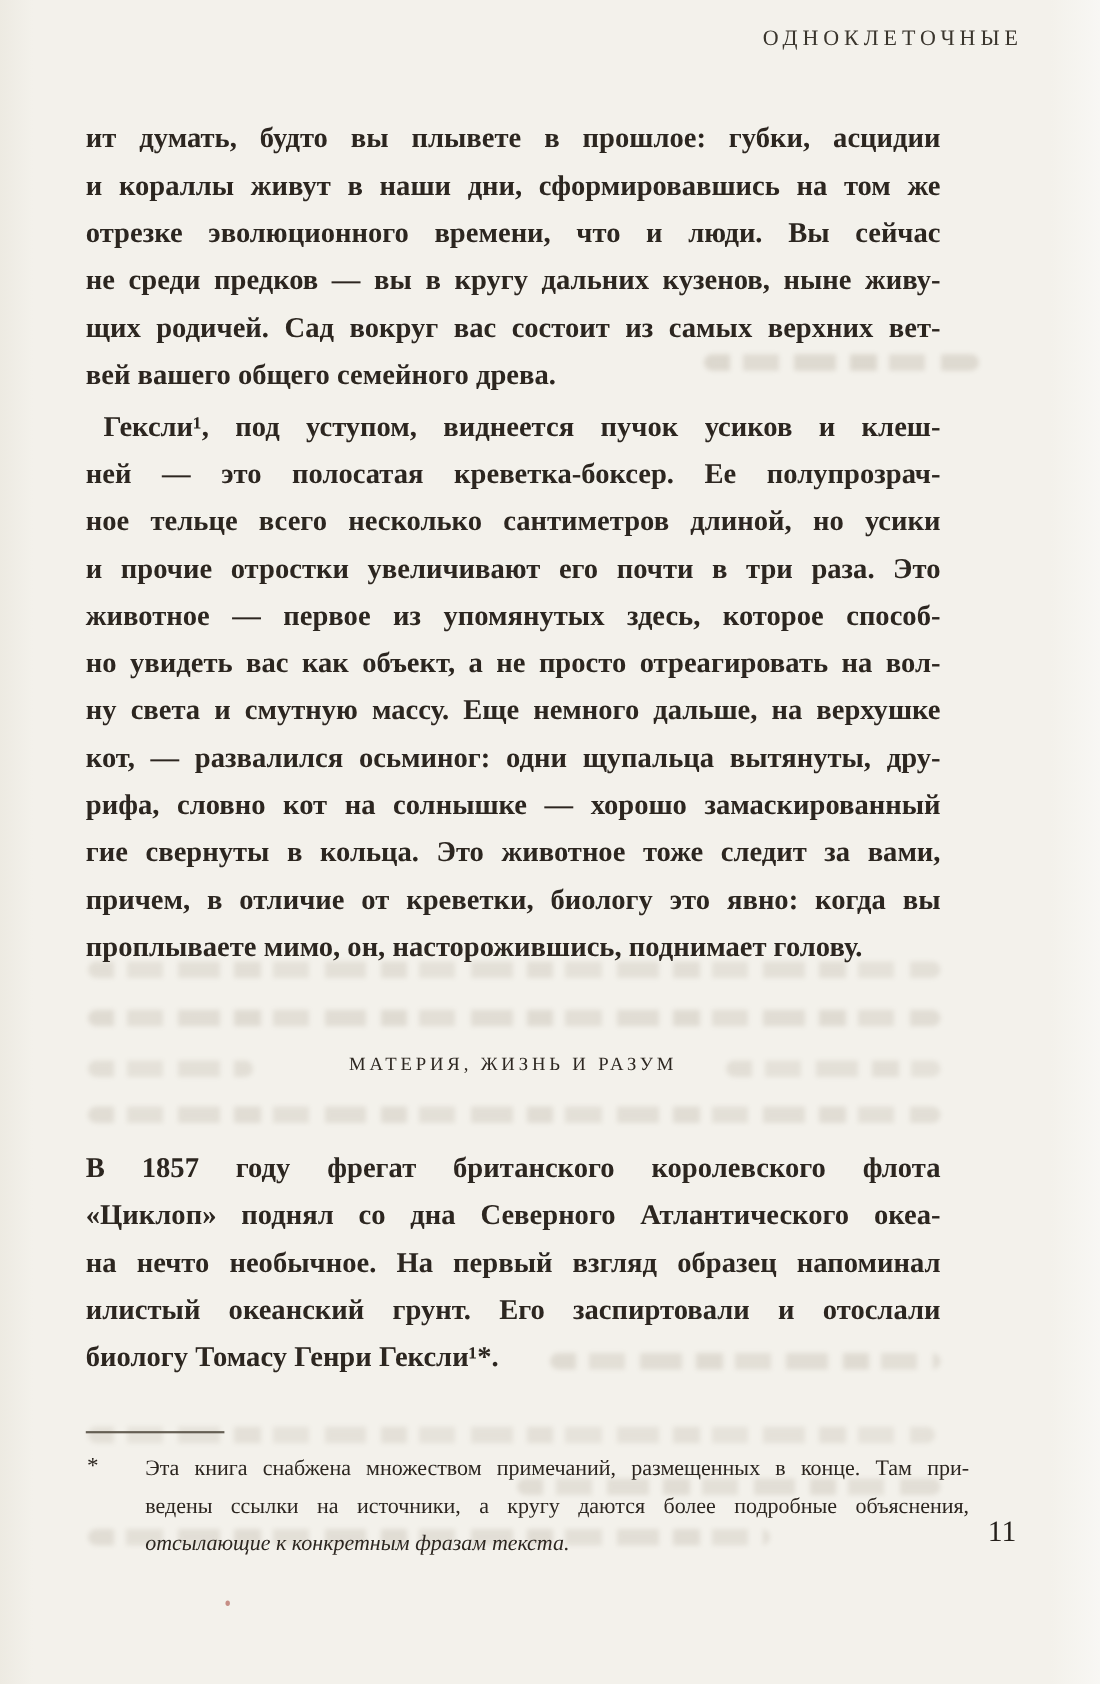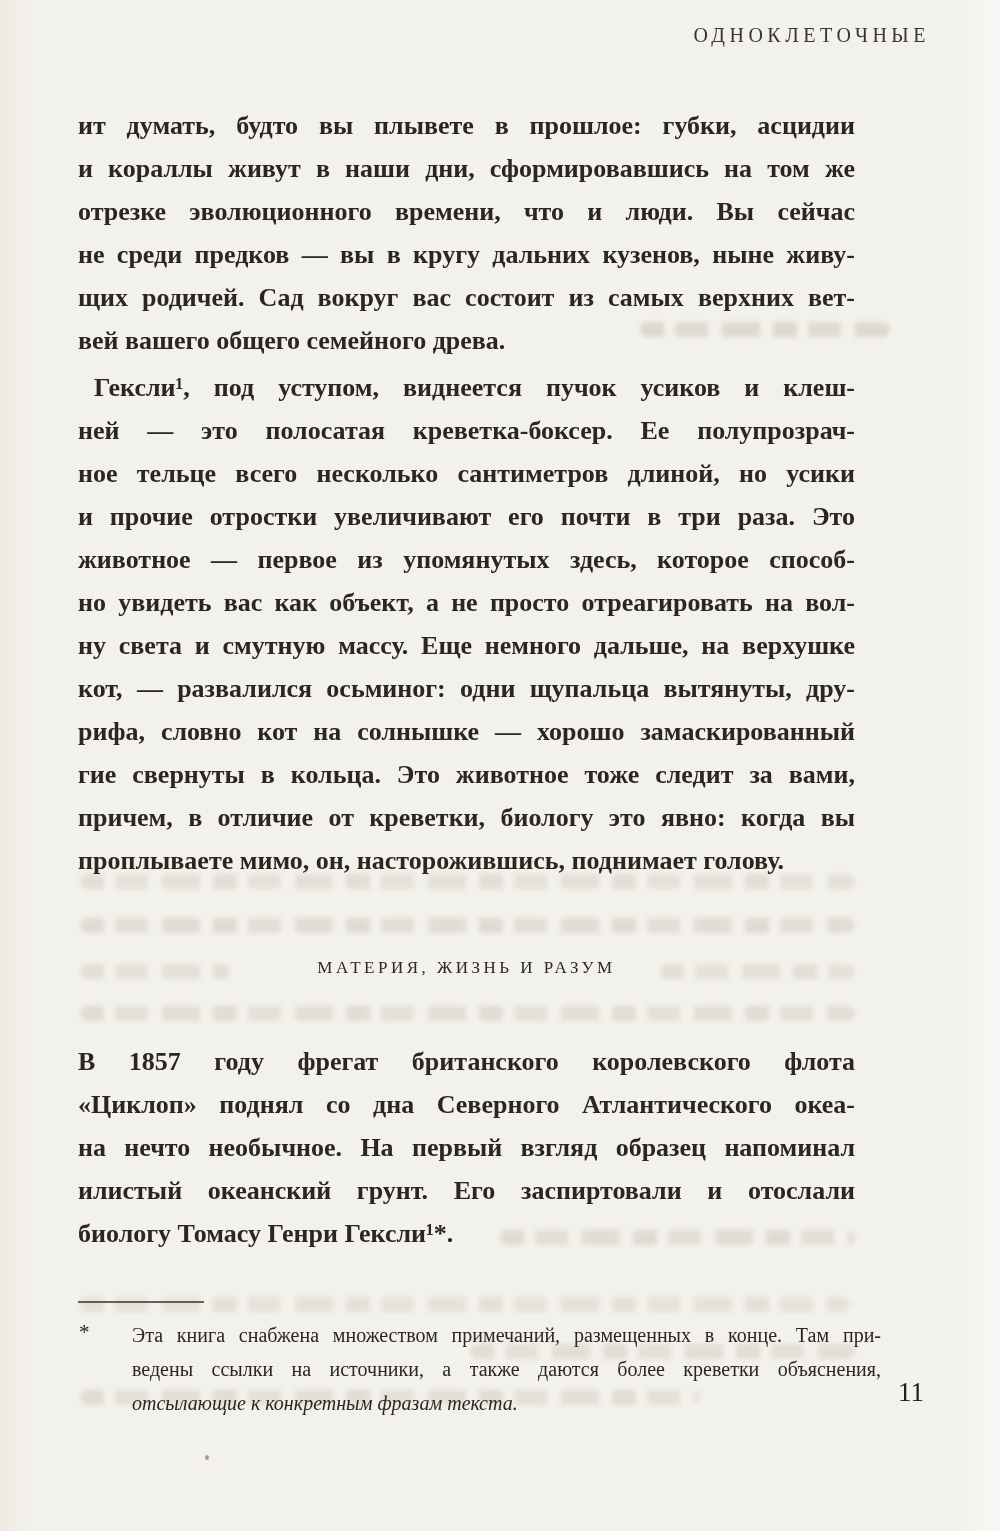--- a/index.html
+++ b/index.html
@@ -126,19 +126,19 @@
       <div class="bodyline">«Циклоп» поднял со дна Северного Атлантического океа-</div>
       <div class="bodyline">на нечто необычное. На первый взгляд образец напоминал</div>
       <div class="bodyline">илистый океанский грунт. Его заспиртовали и отослали</div>
       <div class="bodyline">биологу Томасу Генри Гексли¹*.</div>
     </div>
 
   <div class="footnote-rule"></div>
   <div class="footnote-marker">*</div>
   <div class="footnote-block">
       <div class="footline">Эта книга снабжена множеством примечаний, размещенных в конце. Там при-</div>
-      <div class="footline">ведены ссылки на источники, а также даются более креветки объяснения,</div>
+      <div class="footline">ведены ссылки на источники, а кругу даются более подробные объяснения,</div>
       <div class="footline">отсылающие к конкретным фразам текста.</div>
     </div>
 
   <div class="page-number">11</div>
 
 </div>
 
 </body></html>

